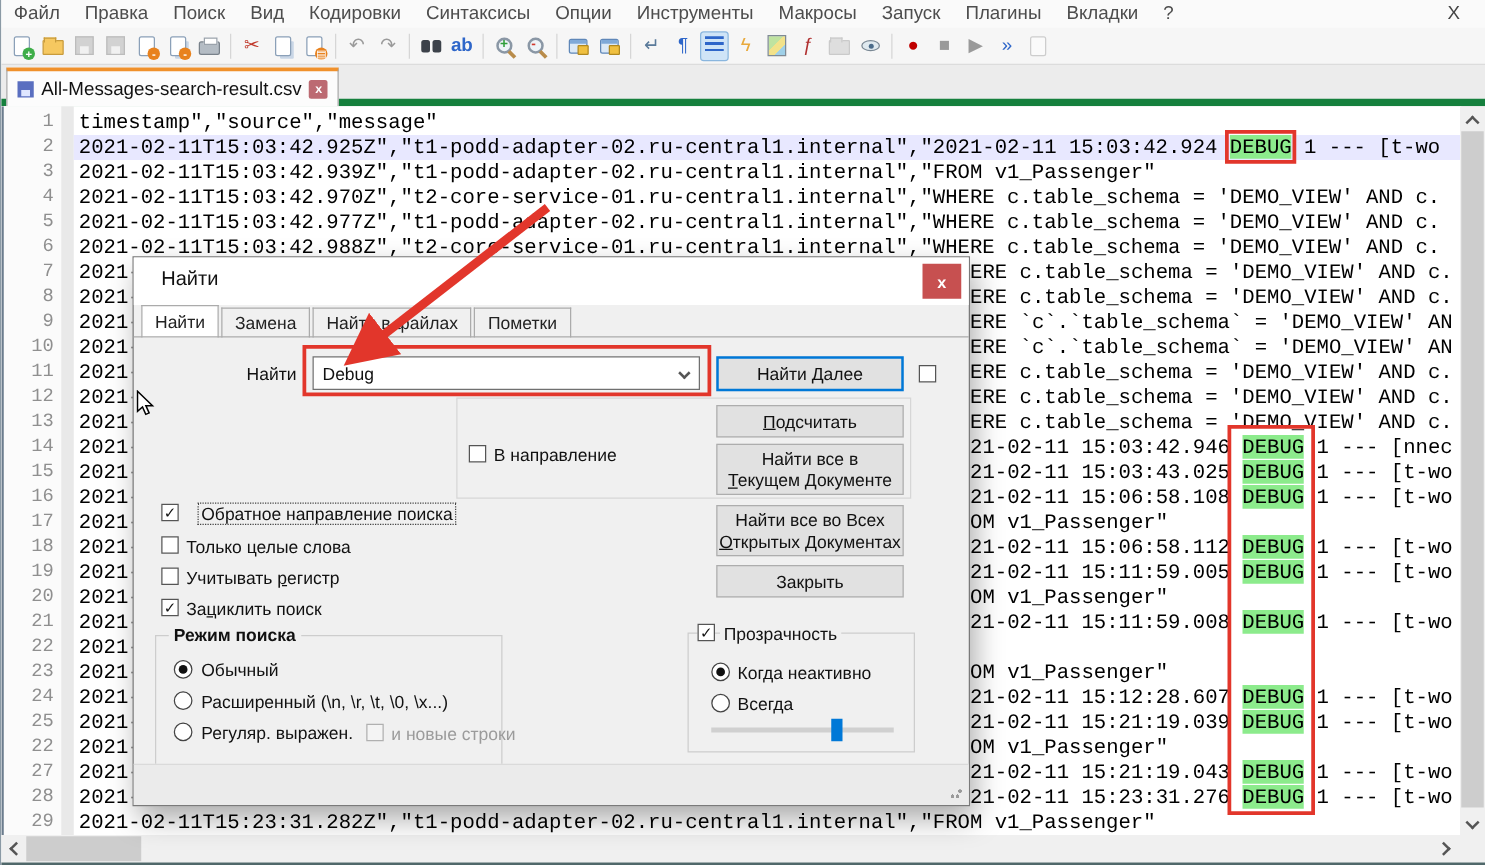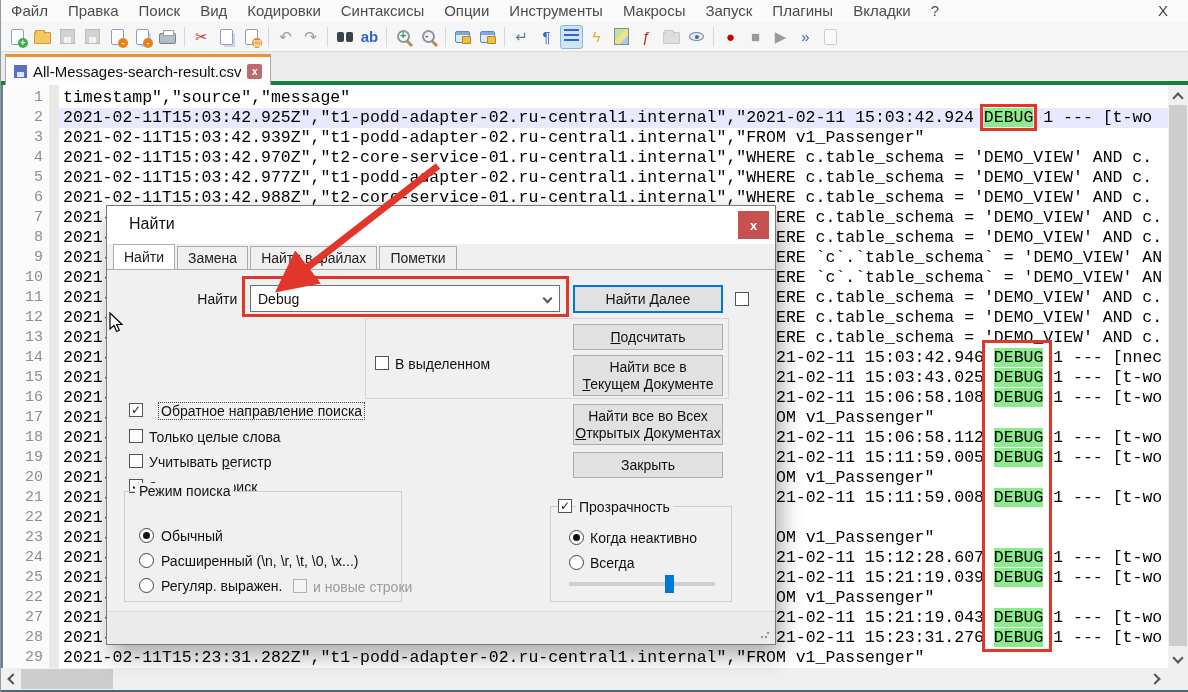--- a/index.html
+++ b/index.html
@@ -46,21 +46,21 @@
   .k-winlock::before{content:"";position:absolute;left:0;top:0;width:13px;height:3px;background:#7fa9d8;}
   .k-winlock::after{content:"";position:absolute;right:-2px;bottom:-2px;width:7px;height:6px;background:#f0c040;border:1px solid #b08820;border-radius:1px;}
   .k-map{width:15px;height:17px;border:1px solid #7f8a94;background:
      linear-gradient(135deg,#bfe3a0 0 40%,#f2e28a 40% 70%,#9fd0e8 70% 100%);}
   .k-indent{width:15px;height:15px;background:
      repeating-linear-gradient(to bottom,#2e66c9 0 2px,transparent 2px 5px);}
   .k-eye{width:15px;height:9px;border:1px solid #7a8894;border-radius:50%;background:#dfe9ef;position:relative;}
   .k-eye::after{content:"";position:absolute;left:5px;top:2px;width:4px;height:4px;border-radius:50%;background:#4a6b8a;}
 
   
-  #tabbar{position:absolute;left:0;top:52px;width:1188px;height:33px;background:#ececec;border-bottom:4px solid #15803d;}
+  #tabbar{position:absolute;left:0;top:52px;width:1188px;height:33px;background:#ececec;border-bottom:6px solid #15803d;}
   #file-tab{position:absolute;left:4px;top:2px;height:31px;background:#fcfcfc;border:1px solid #a8a8a8;border-bottom:none;
             border-top:3px solid #f0912c;display:flex;align-items:center;padding:0 8px;gap:6px;}
   #file-tab .flabel{font-size:15px;color:#111;}
   .floppy-sm{width:13px;height:13px;background:#5a6fc0;position:relative;flex:0 0 auto;}
   .floppy-sm::after{content:"";position:absolute;left:3px;bottom:1px;width:7px;height:5px;background:#dfe6ff;}
   .tab-close{width:15px;height:15px;background:#bc6a72;color:#fff;font-size:10px;line-height:15px;text-align:center;
              border-radius:2px;font-weight:bold;flex:0 0 auto;}
 
   
   #editor{position:absolute;left:0;top:85px;width:1168px;height:583px;background:#fff;overflow:hidden;}
@@ -109,21 +109,21 @@
            display:flex;align-items:center;justify-content:center;text-align:center;font-size:14px;line-height:17px;color:#111;}
   #btn-find-next{top:79px;height:28px;border:2px solid #0078d7;}
   #btn-count{top:118px;height:26px;}
   #btn-all-current{top:149px;height:41px;}
   #btn-all-open{top:198px;height:41px;}
   #btn-close{top:246px;height:26px;}
   #dir-checkbox{left:628px;top:86px;}
 
   .grp{position:absolute;border:1px solid #cdcdcd;}
   #grp-plain{left:258px;top:112px;width:364px;height:81px;border-color:#d6d6d6;}
-  #grp-mode{left:17px;top:285px;width:278px;height:111px;}
+  #grp-mode{left:17px;top:302px;width:278px;height:111px;font-weight:bold;}
   #grp-transp{left:443px;top:300px;width:182px;height:96px;}
   .grp-label{position:absolute;left:10px;top:-9px;background:#f0f0f0;padding:0 4px;font-size:14px;}
 
   .cb{position:absolute;width:14px;height:14px;background:#fff;border:1px solid #555;font-size:12px;line-height:12px;
       text-align:center;color:#111;}
   .cb.on::after{content:"✓";font-weight:bold;}
   .cb.dis{border-color:#b0b0b0;background:#f4f4f4;}
   .cb-label{position:absolute;white-space:nowrap;}
   .cb-label.focus{outline:1px dotted #444;padding:0 2px;margin-left:12px;}
   .cb-label.dis{color:#9b9b9b;}
@@ -371,21 +371,21 @@
     <div class="dlg-btn" id="btn-find-next">
         <span>Найти Далее</span>
       </div>
     <div class="cb" id="dir-checkbox"></div>
 
     <div class="grp" id="grp-plain"></div>
     <div class="dlg-btn" id="btn-count">
         <span><u>П</u>одсчитать</span>
       </div>
     <div class="cb" style="left:268px;top:150px;"></div>
-    <div class="cb-label" style="left:288px;top:150px;">В выделенном</div>
+    <div class="cb-label" style="left:288px;top:150px;">В направление</div>
     <div class="dlg-btn" id="btn-all-open">
         <span>Найти все во Всех<br><u>О</u>ткрытых Документах</span>
       </div>
     <div class="dlg-btn" id="btn-all-current">
         <span>Найти все в<br><u>Т</u>екущем Документе</span>
       </div>
     <div class="dlg-btn" id="btn-close">
         <span>Закрыть</span>
       </div>
 

